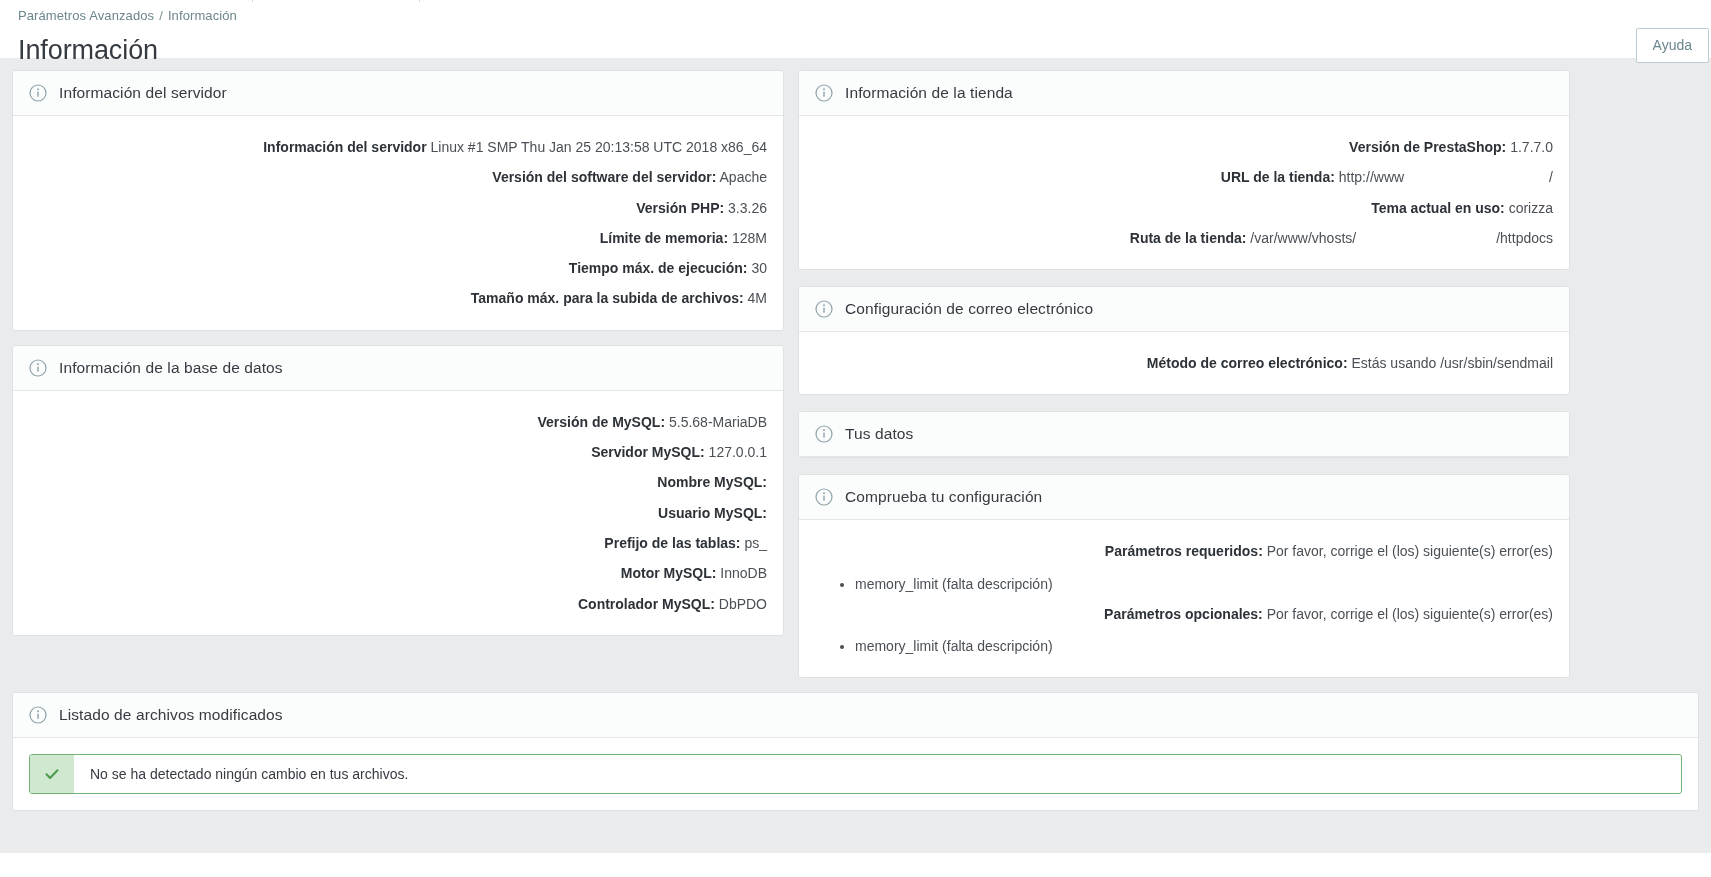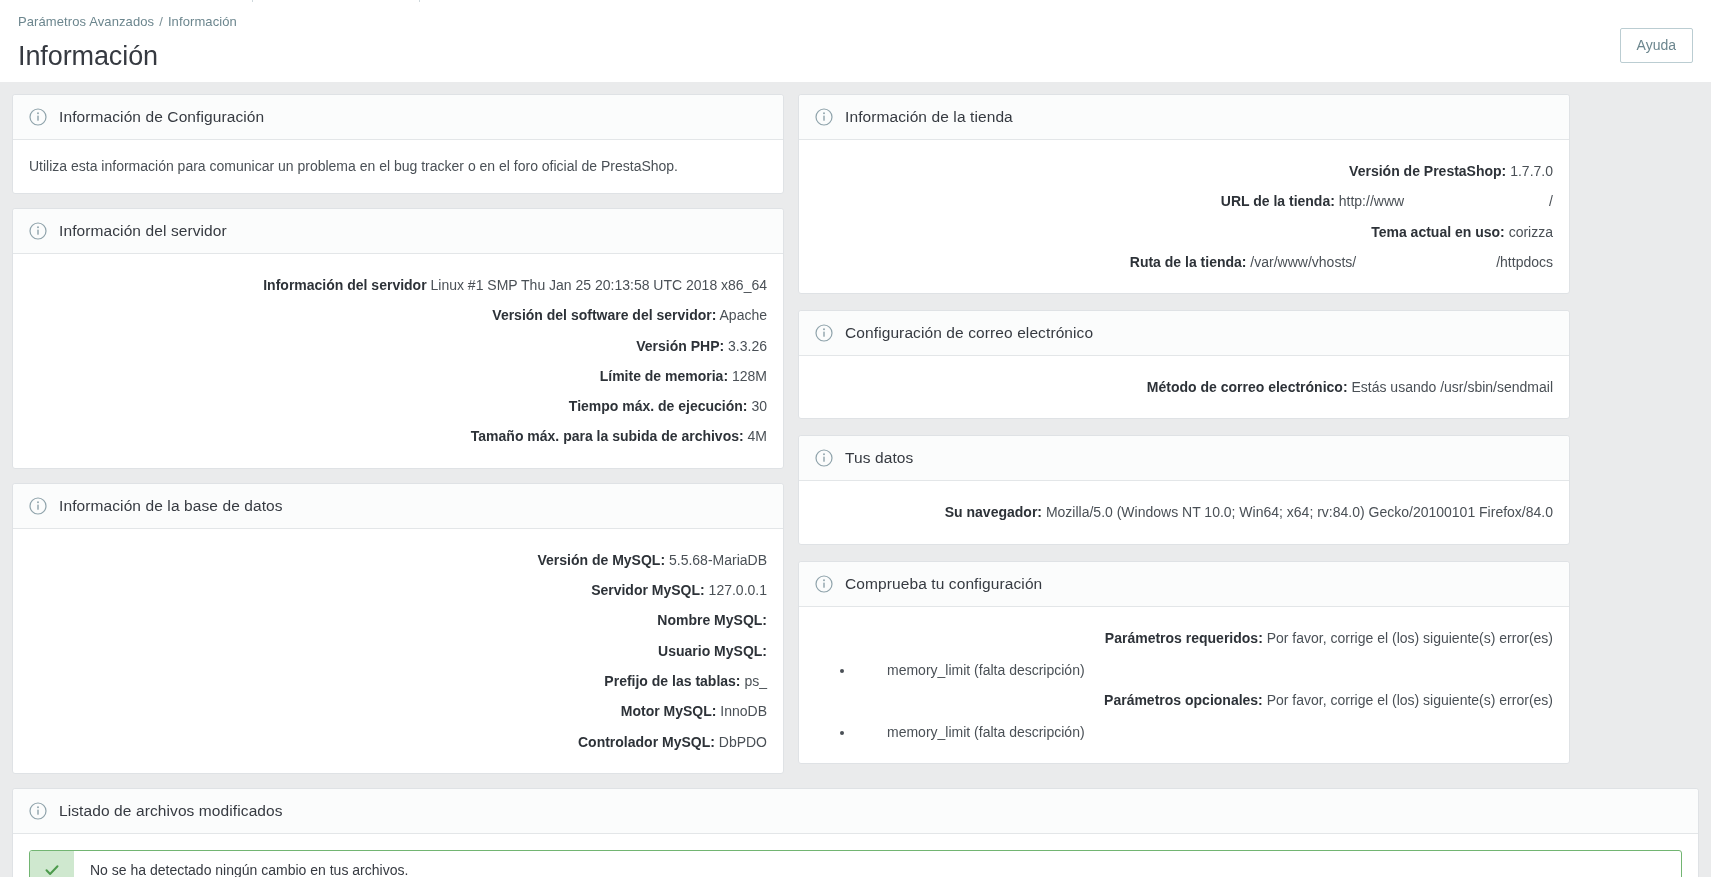--- a/index.html
+++ b/index.html
@@ -9,42 +9,42 @@
     min-height: 877px;
     background: #ffffff;
     font-family: "Liberation Sans", "DejaVu Sans", sans-serif;
     color: #363a41;
     -webkit-font-smoothing: antialiased;
   }
 
   
   .page-header {
     background: #ffffff;
-    padding: 12px 18px 0 18px;
+    padding: 6px 18px 0 18px;
     position: relative;
-    height: 82px;
+    height: 58px;
   }
   .breadcrumb {
     font-size: 13px;
     color: #6c868e;
     letter-spacing: .1px;
     padding-top: 2px;
   }
   .breadcrumb .crumb-sep { margin: 0 5px; color: #7a8f96; }
   .breadcrumb .crumb { color: #6c868e; }
   .page-title {
     font-size: 27px;
     font-weight: 400;
     color: #363a41;
     margin-top: 12px;
     letter-spacing: -.1px;
   }
   .help-btn {
     position: absolute;
-    right: 18px;
+    right: 2px;
     top: 28px;
     background: #ffffff;
     border: 1px solid #bbcdd2;
     color: #6c868e;
     font-size: 14px;
     font-family: inherit;
     padding: 8px 16px;
     border-radius: 2px;
     cursor: pointer;
     line-height: 1.2;
@@ -131,21 +131,21 @@
   .err-list {
     list-style: disc;
     margin: 6px 0 4px 40px;
     padding: 0;
   }
   .err-list li {
     font-size: 14px;
     color: #4a5056;
     padding: 3px 0;
   }
-  .err-list li .mono-name { color: #4a5056; margin-left: 32px; }
+  .err-list li .mono-name { color: #4a5056; }
 
   
   .alert-success {
     display: flex;
     align-items: stretch;
     border: 1px solid #72b572;
     border-radius: 3px;
     background: #ffffff;
     overflow: hidden;
     min-height: 40px;
@@ -182,33 +182,20 @@
 
   <button class="help-btn">Ayuda</button>
 </div>
 
 <div class="content-wrap">
 
   <div class="columns">
 
     <div class="col col-left">
 
-      <div class="card">
-        <div class="card-header">
-          <svg class="info-icon" viewBox="0 0 18 18">
-            <circle cx="9" cy="9" r="8"></circle>
-            <rect class="glyph" x="8.3" y="7.6" width="1.4" height="5.2" rx="0.5"></rect>
-            <circle class="glyph" cx="9" cy="5.3" r="0.95" style="stroke:none"></circle>
-          </svg>
-          <span class="title">Información de Configuración</span>
-        </div>
-        <div class="card-body">
-          <div class="plain-text">Utiliza esta información para comunicar un problema en el bug tracker o en el foro oficial de PrestaShop.</div>
-        </div>
-      </div>
 
       <div class="card">
         <div class="card-header">
           <svg class="info-icon" viewBox="0 0 18 18">
             <circle cx="9" cy="9" r="8"></circle>
             <rect class="glyph" x="8.3" y="7.6" width="1.4" height="5.2" rx="0.5"></rect>
             <circle class="glyph" cx="9" cy="5.3" r="0.95" style="stroke:none"></circle>
           </svg>
           <span class="title">Información del servidor</span>
         </div>
@@ -332,26 +319,20 @@
       </div>
 
       <div class="card">
         <div class="card-header">
           <svg class="info-icon" viewBox="0 0 18 18">
             <circle cx="9" cy="9" r="8"></circle>
             <rect class="glyph" x="8.3" y="7.6" width="1.4" height="5.2" rx="0.5"></rect>
             <circle class="glyph" cx="9" cy="5.3" r="0.95" style="stroke:none"></circle>
           </svg>
           <span class="title">Tus datos</span>
-        </div>
-        <div class="card-body">
-          <div class="info-row">
-            <span class="lbl">Su navegador:</span>
-            <span class="val">Mozilla/5.0 (Windows NT 10.0; Win64; x64; rv:84.0) Gecko/20100101 Firefox/84.0</span>
-          </div>
         </div>
       </div>
 
       <div class="card">
         <div class="card-header">
           <svg class="info-icon" viewBox="0 0 18 18">
             <circle cx="9" cy="9" r="8"></circle>
             <rect class="glyph" x="8.3" y="7.6" width="1.4" height="5.2" rx="0.5"></rect>
             <circle class="glyph" cx="9" cy="5.3" r="0.95" style="stroke:none"></circle>
           </svg>

